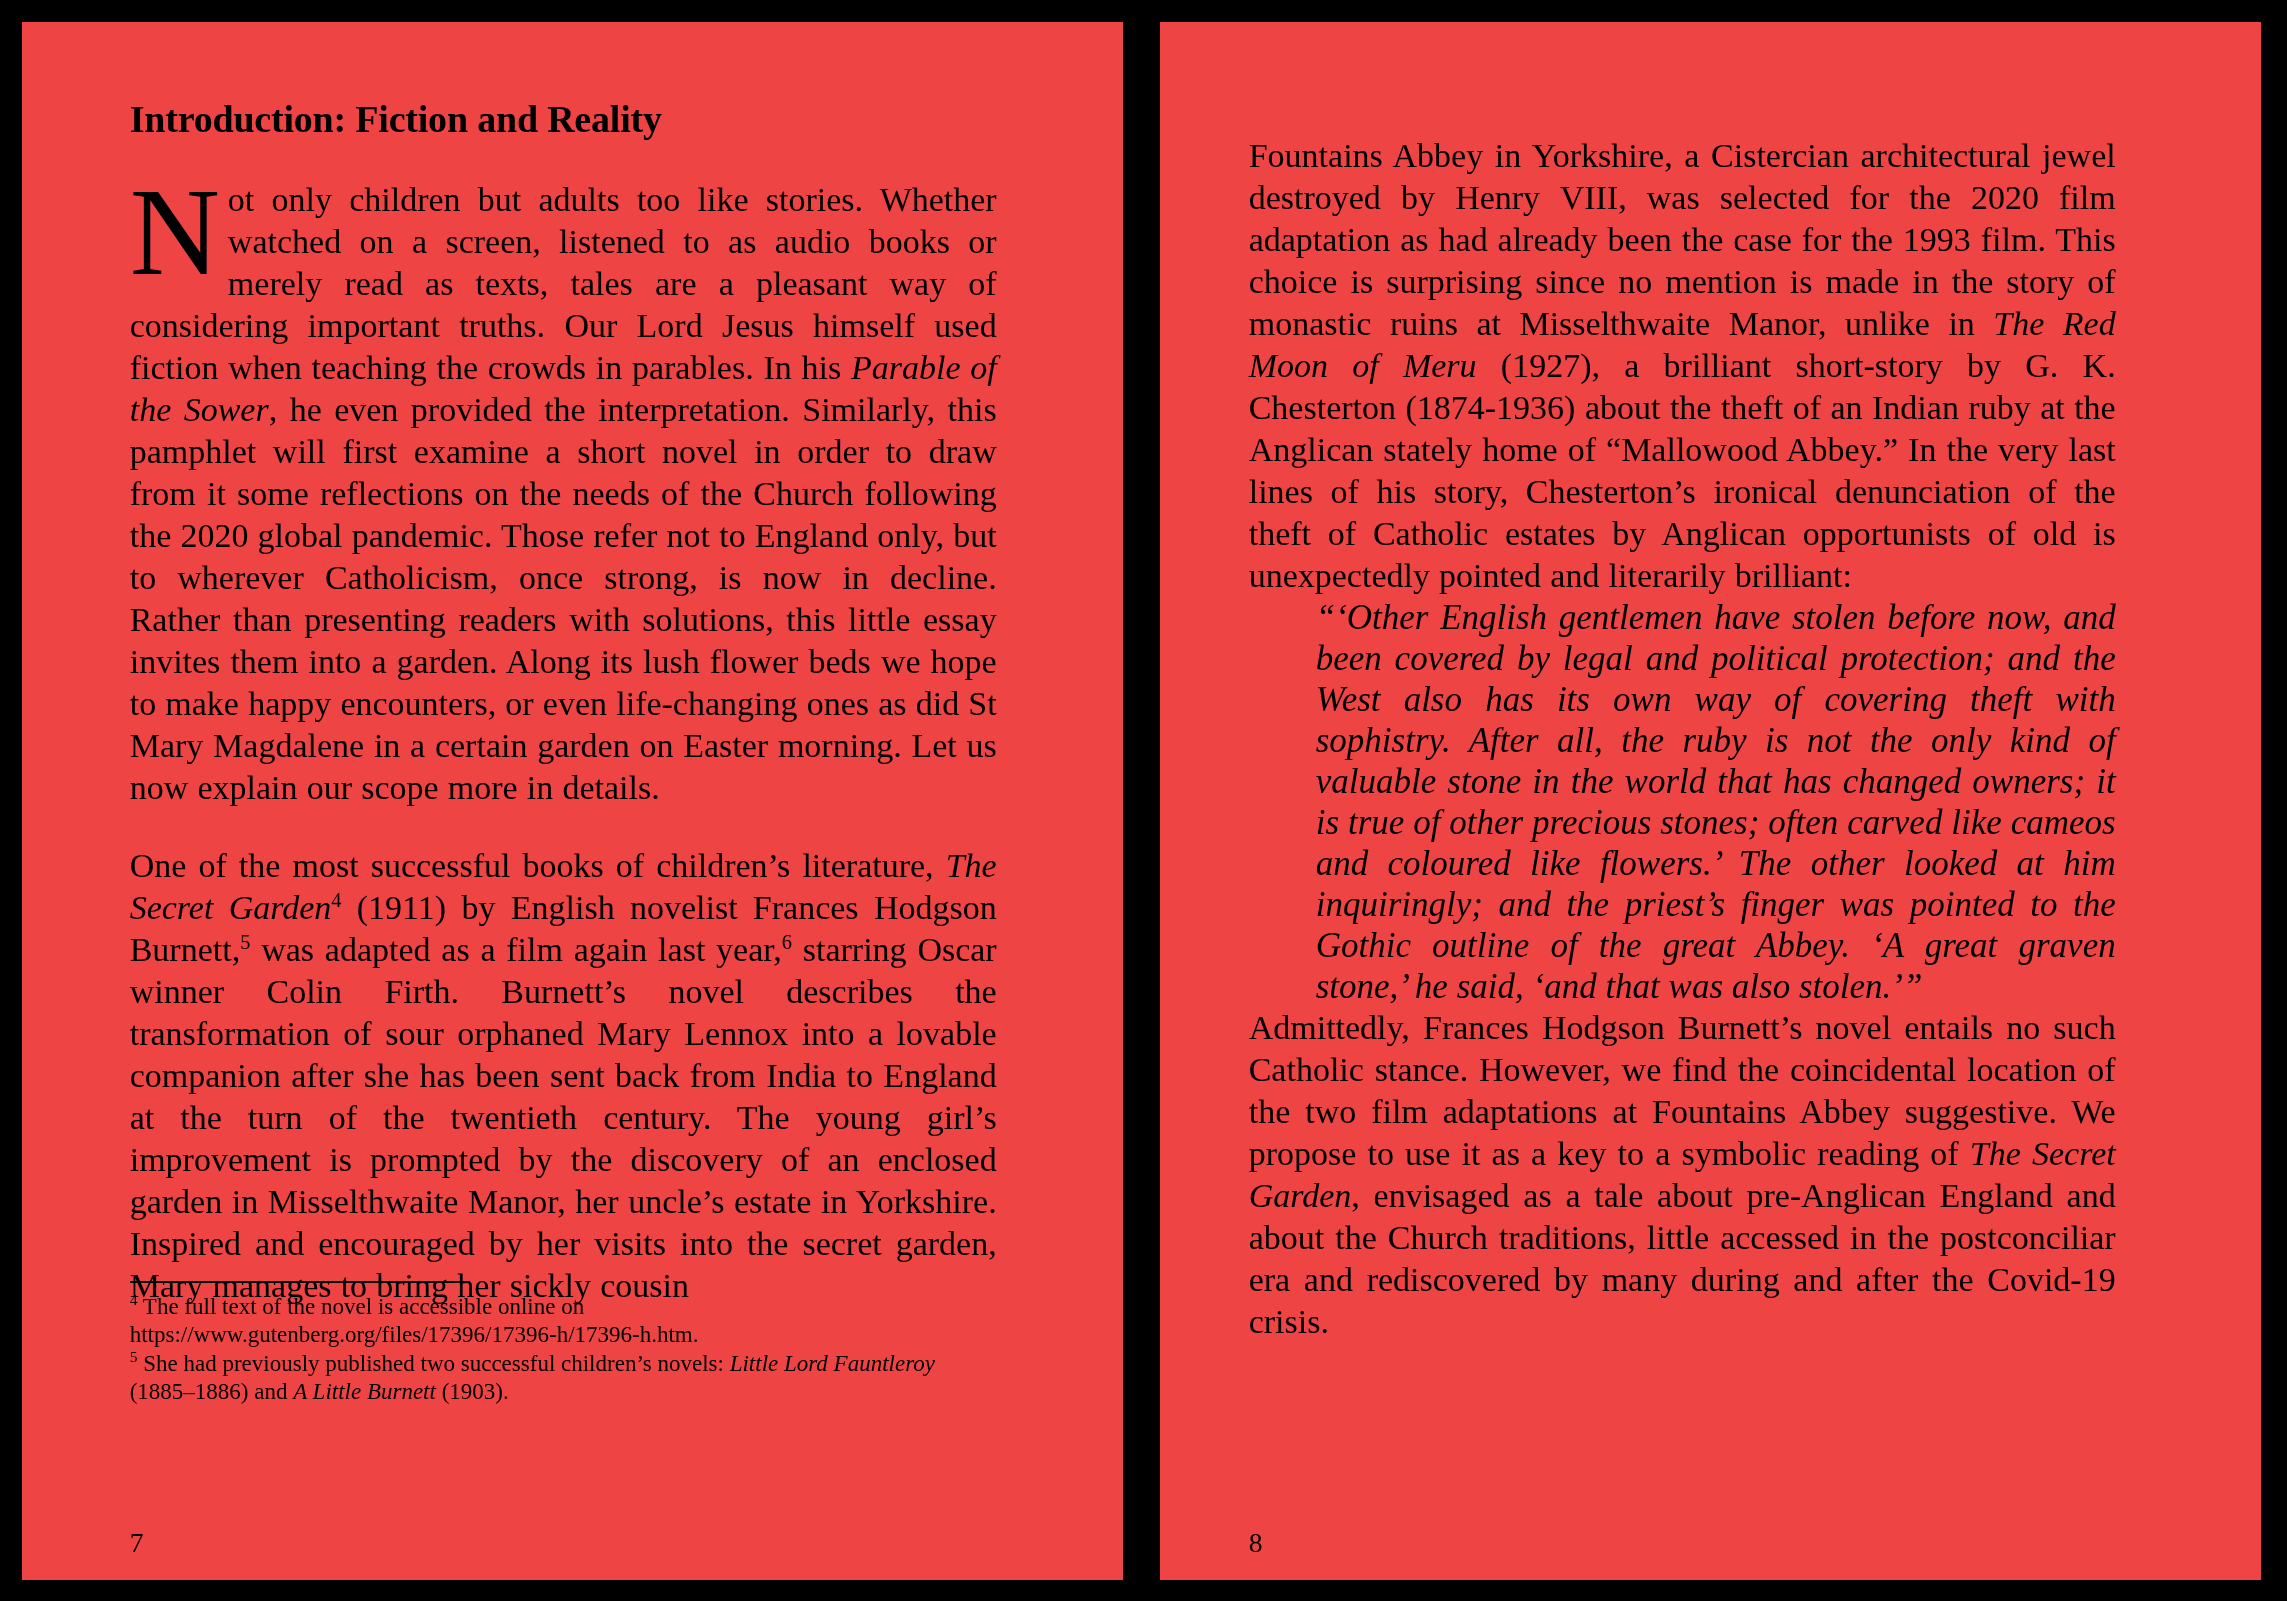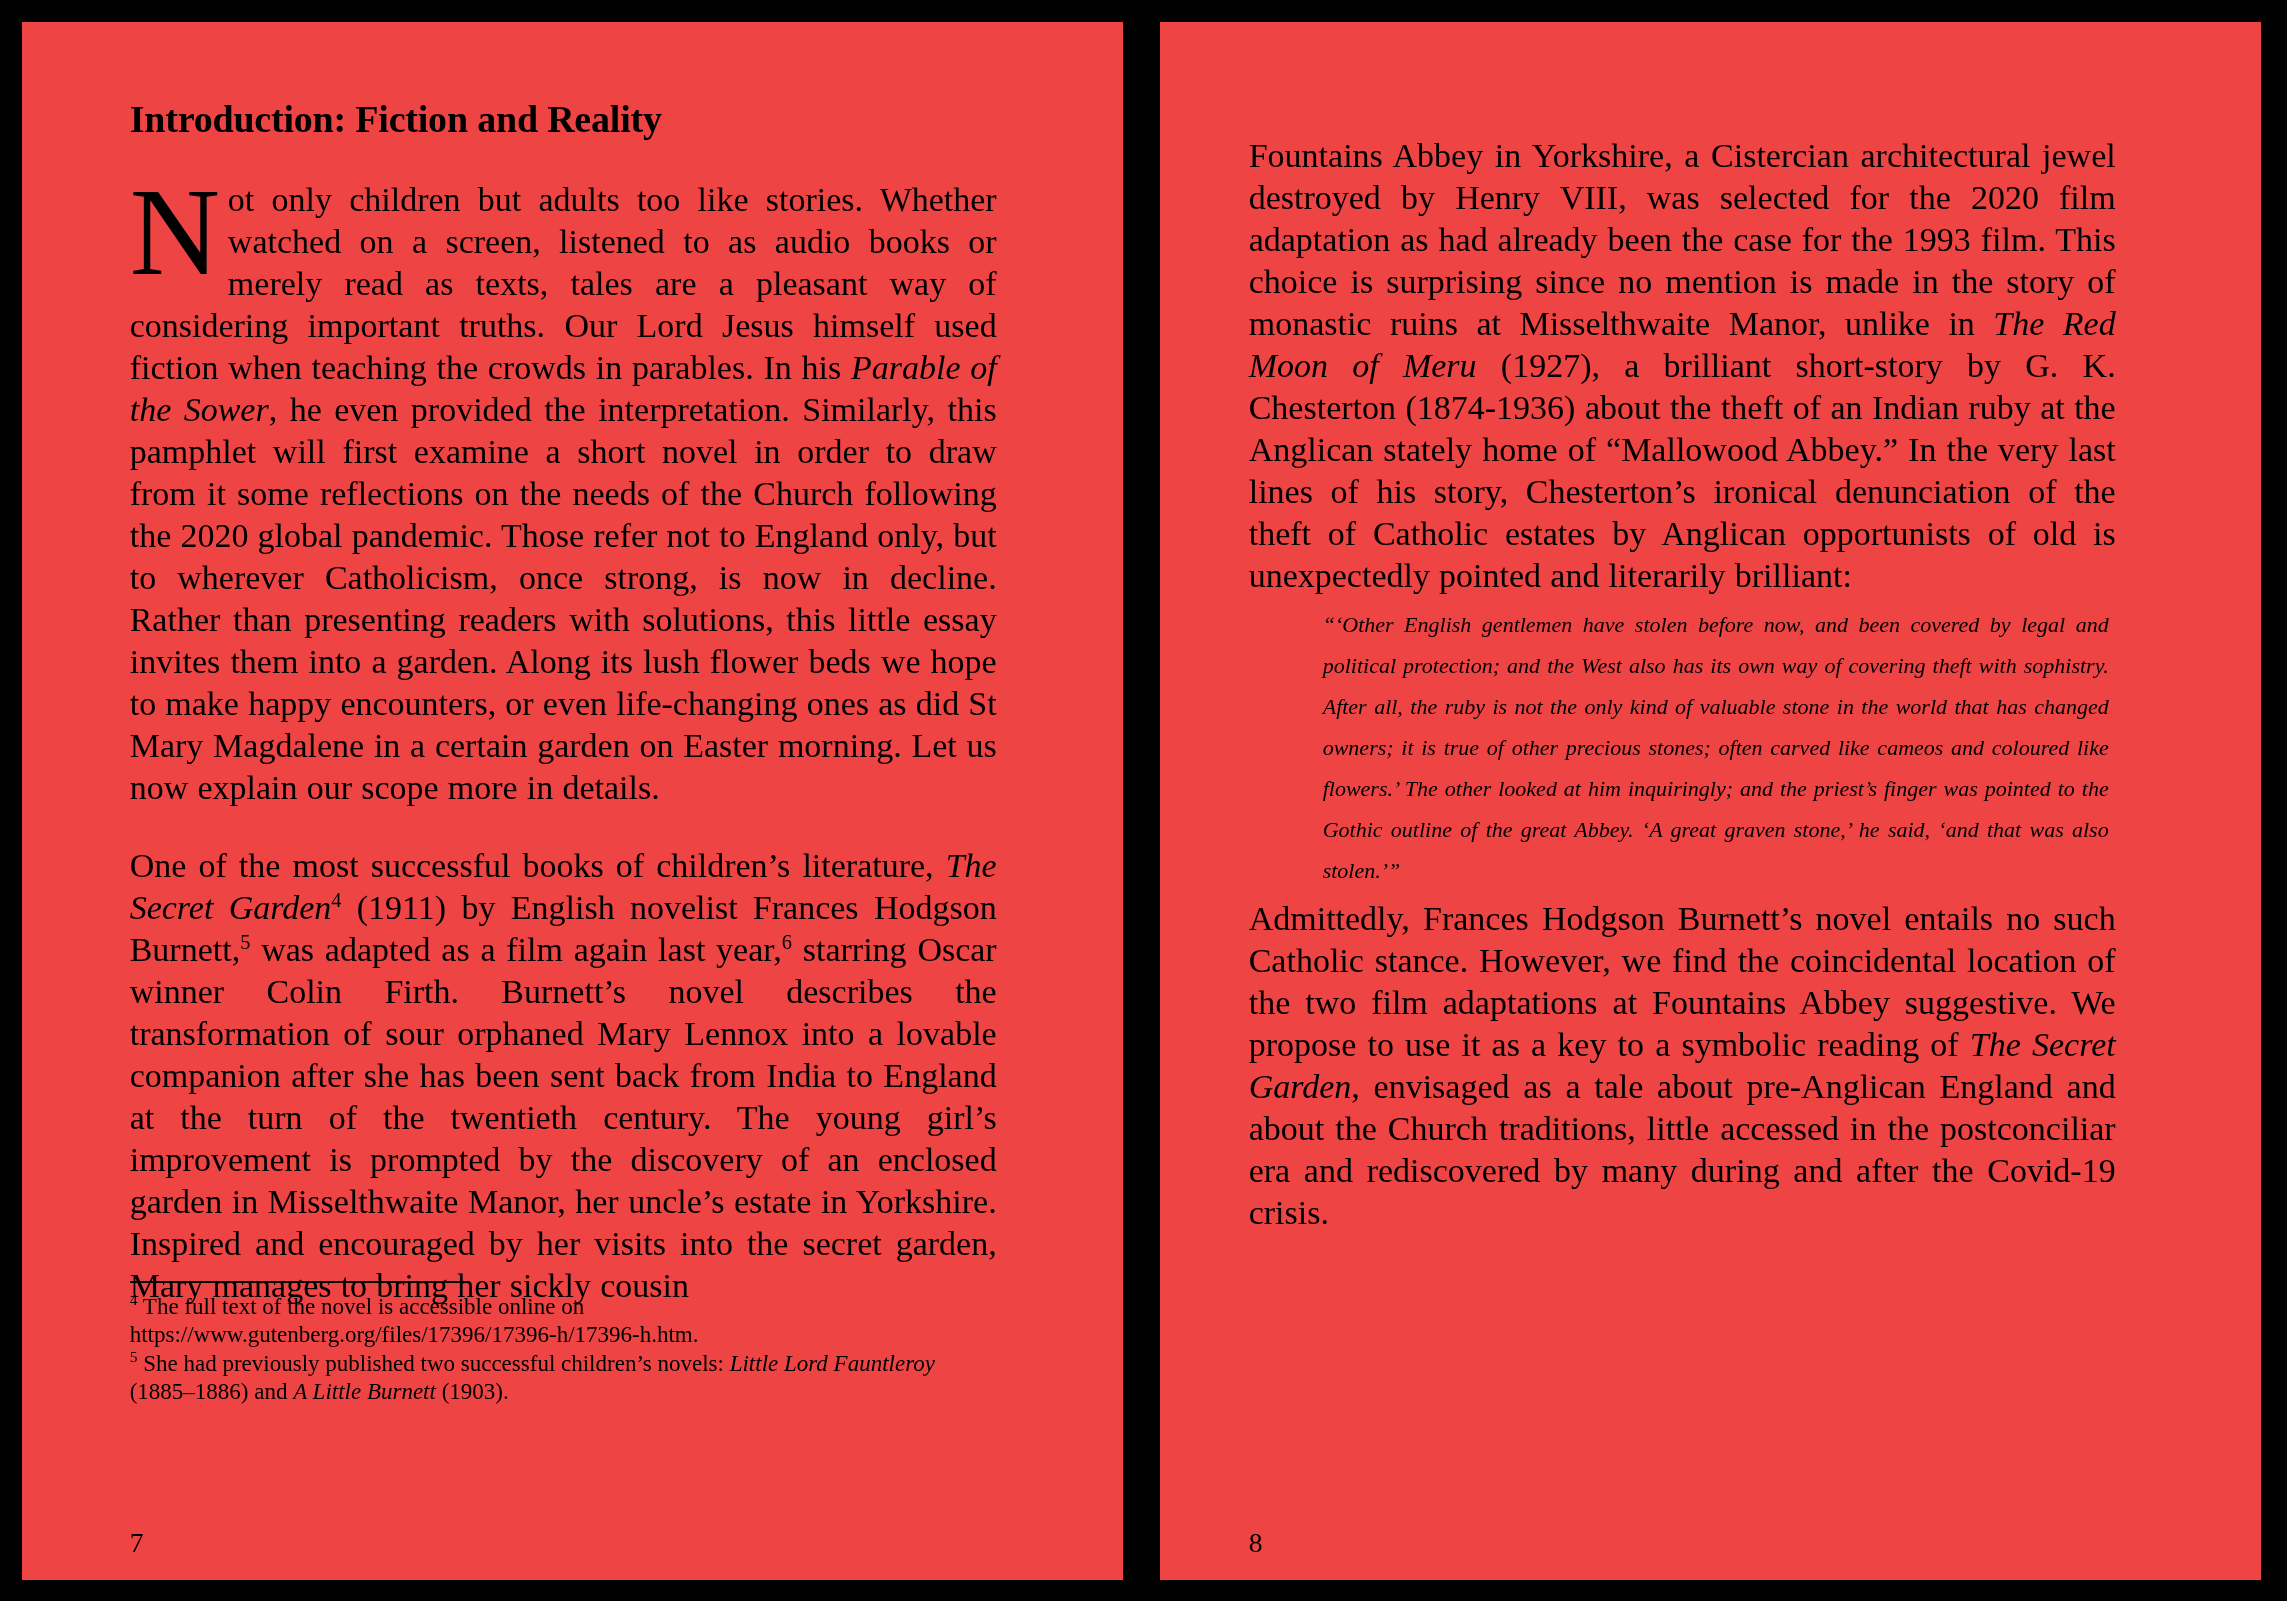--- a/index.html
+++ b/index.html
@@ -143,24 +143,24 @@
   }
 
   .folio {
     position: absolute;
     font-size: 27.6px;
     line-height: 1;
   }
 
   
   blockquote.pull-quote {
-    margin: 7px;
+    margin: 0;
     padding: 0 0 0 67px;
     font-style: italic;
-    font-size: 22px;
+    font-size: 35px;
     line-height: 41px;
     text-align: justify;
   }
 
   .q-gap-before { margin-top: 5.9px; }
   .q-gap-after  { margin-top: 36px; }
 </style>
 </head>
 <body>
 

